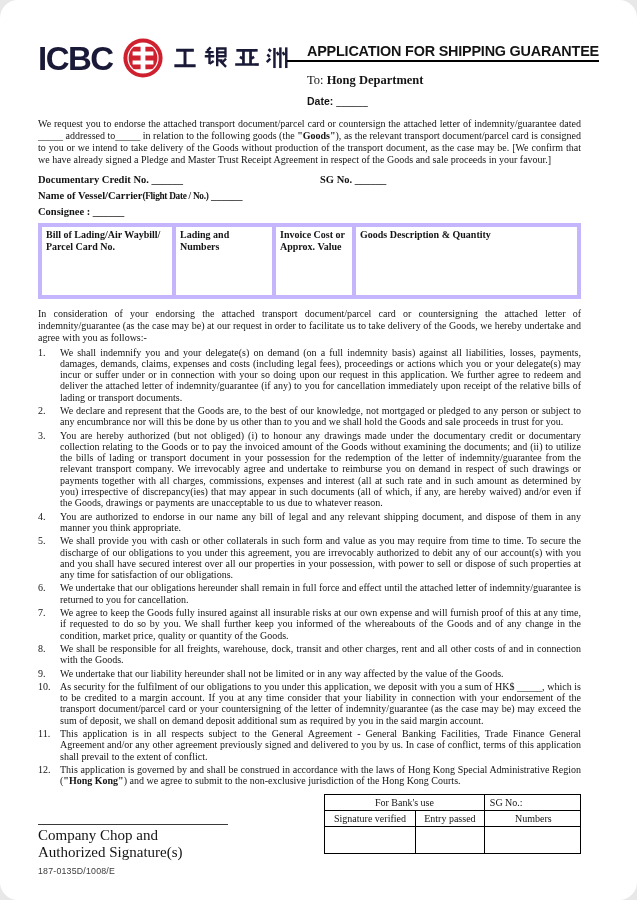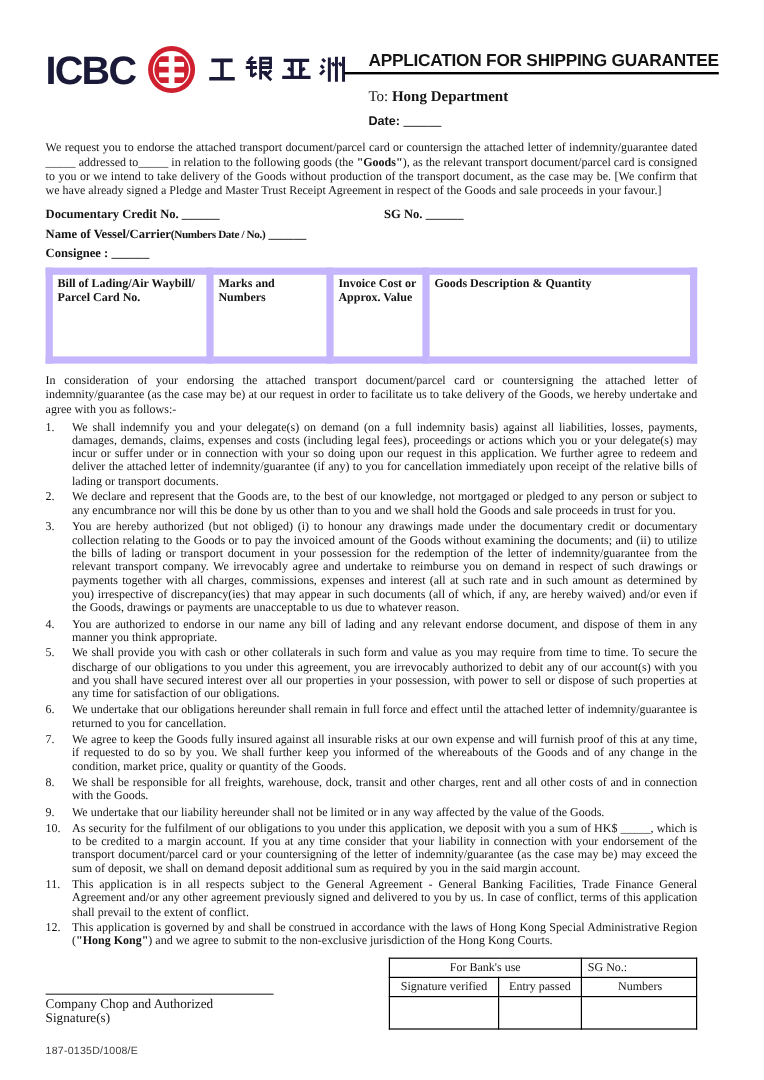--- a/index.html
+++ b/index.html
@@ -1,19 +1,19 @@
 <!DOCTYPE html>
 <html><head>
 <meta charset="utf-8">
 <style>
   html,body{margin:0;padding:0;background:#e8e8e8;}
   .page{
     position:relative;width:637px;height:900px;margin:0 auto;background:#fff;
     font-family:"Liberation Serif",serif;color:#141414;overflow:hidden;
-    box-sizing:border-box;padding:0 56px 0 38px;
+    box-sizing:border-box;padding:0 56px 0 38px;border-radius:18px;
   }
   
   .header{position:relative;height:80px;margin-top:36px;}
   .logo-row{position:absolute;left:0;top:2px;display:flex;align-items:center;}
   .icbc-text{
     font-family:"Liberation Sans",sans-serif;font-weight:bold;font-size:33px;
     color:#1a1a38;letter-spacing:-1.5px;line-height:1;
   }
   .emblem{margin:0 9px 0 10px;display:block;}
   .cjk{display:flex;gap:5px;align-items:center;}
@@ -33,41 +33,41 @@
   .para{font-size:10px;line-height:12px;text-align:justify;margin:0;}
   .intro{margin-top:2px;}
   .fields{margin-top:6px;font-weight:bold;font-size:10.5px;}
   .field-line{position:relative;line-height:15.5px;white-space:nowrap;}
   .sg-field{position:absolute;left:282px;top:0;}
   .paren{font-size:9.3px;letter-spacing:-0.3px;}
   
   table{border-collapse:collapse;}
   .goods-table{width:100%;margin-top:3px;table-layout:fixed;}
   .goods-table th{
-    border:6px solid #c4b5fd;vertical-align:top;text-align:left;
+    border:4px solid #c4b5fd;vertical-align:top;text-align:left;
     font-size:10px;line-height:12px;font-weight:bold;padding:2px 4px;height:64px;
   }
   .consider{margin-top:9px;}
   
   ol.clauses{list-style:none;margin:3px 0 0 0;padding:0;}
   ol.clauses li{
     position:relative;padding-left:22px;font-size:10px;line-height:11.3px;
     text-align:justify;margin-bottom:2px;
   }
   ol.clauses .num{position:absolute;left:0;top:0;}
   
   .bottom{position:relative;height:64px;margin-top:8px;}
   .bank-table{position:absolute;left:286px;top:0;font-size:10px;}
   .bank-table td{border:1px solid #000;padding:1px 3px;text-align:center;line-height:13px;}
   .bank-table .w1{width:92px;}
   .bank-table .w2{width:68px;}
   .bank-table .w3{width:96px;text-align:left;padding-left:5px;}
   .bank-table .c3{text-align:center;}
   .bank-table .empty td{height:24px;}
-  .sig{position:absolute;left:0;top:30px;width:190px;border-top:1px solid #3a3a3a;padding-top:2px;font-size:11px;}
+  .sig{position:absolute;left:0;top:30px;width:190px;border-top:1px solid #3a3a3a;padding-top:2px;font-size:15px;}
   .form-code{margin-top:8px;font-family:"Liberation Sans",sans-serif;font-size:8.8px;color:#3c3c3c;letter-spacing:0.2px;}
 </style>
 </head>
 <body>
 
 <div class="page">
 
   <div class="header">
     <div class="logo-row">
       <span class="icbc-text">ICBC</span>
@@ -147,53 +147,53 @@
   <div class="fields">
     <div class="field-line">
       <span>Documentary Credit No.</span>
       <span class="blank">______</span>
       <span class="sg-field">
         <span>SG No.</span>
         <span class="blank">______</span>
       </span>
     </div>
     <div class="field-line">
-      <span>Name of Vessel/Carrier</span><span class="paren">(Numbers Date / No.)</span>
+      <span>Name of Vessel/Carrier</span><span class="paren">(Flight Date / No.)</span>
       <span class="blank">______</span>
     </div>
     <div class="field-line">
       <span>Consignee :</span>
       <span class="blank">______</span>
     </div>
   </div>
 
   <table class="goods-table">
     <colgroup>
         <col style="width:134px">
         <col style="width:100px">
         <col style="width:80px">
         <col>
       </colgroup>
     <tbody>
         <tr>
       <th>Bill of Lading/Air Waybill/ Parcel Card No.</th>
-      <th>Marks and Numbers</th>
+      <th>Lading and Numbers</th>
       <th>Invoice Cost or Approx. Value</th>
       <th>Goods Description &amp; Quantity</th>
     </tr>
   </tbody>
     </table>
 
   <p class="para consider">In consideration of your endorsing the attached transport document/parcel card or countersigning the attached letter of indemnity/guarantee (as the case may be) at our request in order to facilitate us to take delivery of the Goods, we hereby undertake and agree with you as follows:-</p>
 
   <ol class="clauses">
       <li><span class="num">1.</span><span class="txt">We shall indemnify you and your delegate(s) on demand (on a full indemnity basis) against all liabilities, losses, payments, damages, demands, claims, expenses and costs (including legal fees), proceedings or actions which you or your delegate(s) may incur or suffer under or in connection with your so doing upon our request in this application. We further agree to redeem and deliver the attached letter of indemnity/guarantee (if any) to you for cancellation immediately upon receipt of the relative bills of lading or transport documents.</span></li>
       <li><span class="num">2.</span><span class="txt">We declare and represent that the Goods are, to the best of our knowledge, not mortgaged or pledged to any person or subject to any encumbrance nor will this be done by us other than to you and we shall hold the Goods and sale proceeds in trust for you.</span></li>
       <li><span class="num">3.</span><span class="txt">You are hereby authorized (but not obliged) (i) to honour any drawings made under the documentary credit or documentary collection relating to the Goods or to pay the invoiced amount of the Goods without examining the documents; and (ii) to utilize the bills of lading or transport document in your possession for the redemption of the letter of indemnity/guarantee from the relevant transport company. We irrevocably agree and undertake to reimburse you on demand in respect of such drawings or payments together with all charges, commissions, expenses and interest (all at such rate and in such amount as determined by you) irrespective of discrepancy(ies) that may appear in such documents (all of which, if any, are hereby waived) and/or even if the Goods, drawings or payments are unacceptable to us due to whatever reason.</span></li>
-      <li><span class="num">4.</span><span class="txt">You are authorized to endorse in our name any bill of lading and any relevant endorse document, and dispose of them in any manner you think appropriate.</span></li>
+      <li><span class="num">4.</span><span class="txt">You are authorized to endorse in our name any bill of legal and any relevant shipping document, and dispose of them in any manner you think appropriate.</span></li>
       <li><span class="num">5.</span><span class="txt">We shall provide you with cash or other collaterals in such form and value as you may require from time to time. To secure the discharge of our obligations to you under this agreement, you are irrevocably authorized to debit any of our account(s) with you and you shall have secured interest over all our properties in your possession, with power to sell or dispose of such properties at any time for satisfaction of our obligations.</span></li>
       <li><span class="num">6.</span><span class="txt">We undertake that our obligations hereunder shall remain in full force and effect until the attached letter of indemnity/guarantee is returned to you for cancellation.</span></li>
       <li><span class="num">7.</span><span class="txt">We agree to keep the Goods fully insured against all insurable risks at our own expense and will furnish proof of this at any time, if requested to do so by you. We shall further keep you informed of the whereabouts of the Goods and of any change in the condition, market price, quality or quantity of the Goods.</span></li>
       <li><span class="num">8.</span><span class="txt">We shall be responsible for all freights, warehouse, dock, transit and other charges, rent and all other costs of and in connection with the Goods.</span></li>
       <li><span class="num">9.</span><span class="txt">We undertake that our liability hereunder shall not be limited or in any way affected by the value of the Goods.</span></li>
       <li><span class="num">10.</span><span class="txt">As security for the fulfilment of our obligations to you under this application, we deposit with you a sum of HK$ _____, which is to be credited to a margin account. If you at any time consider that your liability in connection with your endorsement of the transport document/parcel card or your countersigning of the letter of indemnity/guarantee (as the case may be) may exceed the sum of deposit, we shall on demand deposit additional sum as required by you in the said margin account.</span></li>
       <li><span class="num">11.</span><span class="txt">This application is in all respects subject to the General Agreement - General Banking Facilities, Trade Finance General Agreement and/or any other agreement previously signed and delivered to you by us. In case of conflict, terms of this application shall prevail to the extent of conflict.</span></li>
       <li><span class="num">12.</span><span class="txt">This application is governed by and shall be construed in accordance with the laws of Hong Kong Special Administrative Region (<b>"Hong Kong"</b>) and we agree to submit to the non-exclusive jurisdiction of the Hong Kong Courts.</span></li>
     </ol>
 

